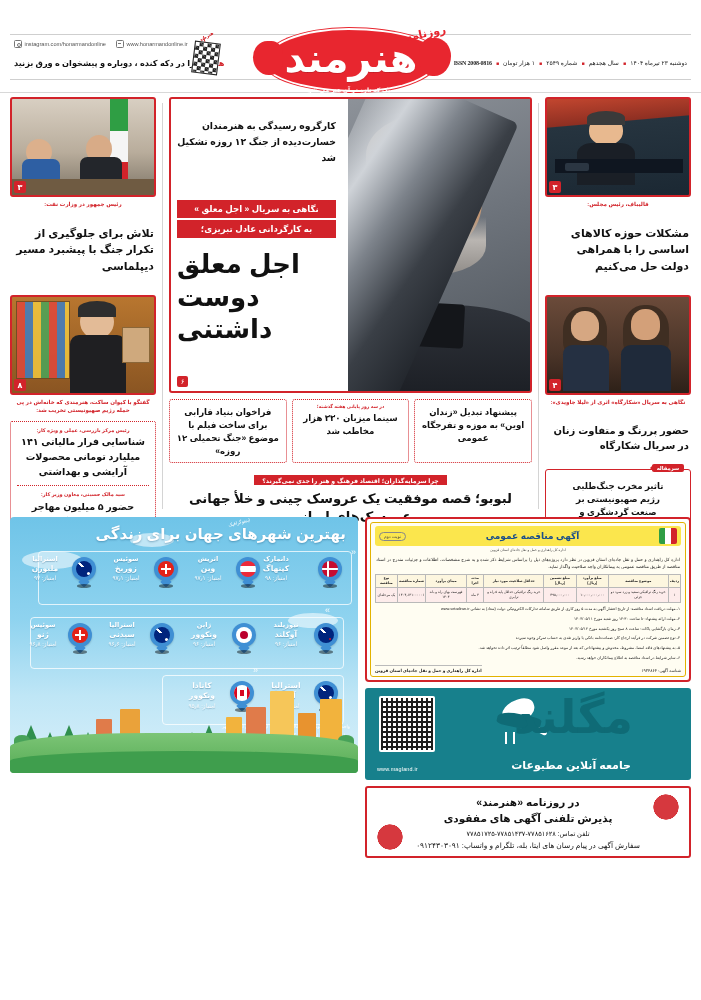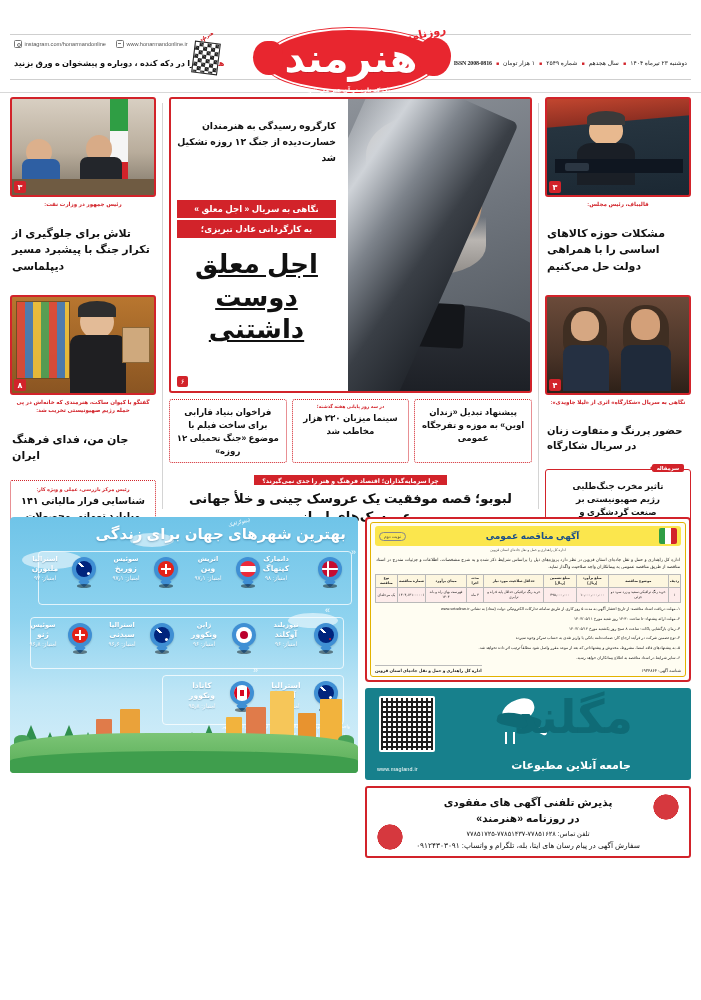--- a/index.html
+++ b/index.html
@@ -44,21 +44,21 @@
   
   .top{position:relative;height:418px;padding:4px 10px 0 10px;display:flex;gap:6px;direction:rtl;}
   .col-r{width:146px;flex:0 0 146px;}
   .col-c{flex:1 1 auto;position:relative;}
   .col-l{width:146px;flex:0 0 146px;}
   .vdiv{position:absolute;top:6px;bottom:6px;width:1px;background:#d4d4d4;}
 
   .photo{position:relative;border:2px solid #d2232a;border-radius:3px;overflow:hidden;height:96px;}
   .photo .num{position:absolute;left:2px;bottom:2px;width:12px;height:12px;background:#d2232a;color:#fff;font-size:8px;font-weight:bold;display:flex;align-items:center;justify-content:center;border-radius:2px;}
   .kicker{font-size:5.6px;color:#d2232a;text-align:center;margin:4px 2px 2px;line-height:1.4;font-weight:bold;}
-  .hl{font-size:11px;font-weight:bold;text-align:left;line-height:1.5;color:#111;margin:16px 2px;}
+  .hl{font-size:11px;font-weight:bold;text-align:right;line-height:1.5;color:#111;margin:16px 2px;}
   .hl.sm{font-size:10px;}
 
   .dotbox{border:1px dotted #d2232a;border-radius:2px;padding:5px 4px;margin-top:6px;}
   .dotbox .k{font-size:5px;color:#d2232a;text-align:center;margin-bottom:2px;font-weight:bold;line-height:1.3;}
   .dotbox .t{font-size:9.6px;font-weight:bold;text-align:center;line-height:1.55;color:#111;}
   .hdash{border-top:1px dotted #d2232a;margin:5px 2px;}
 
   
   .mainwrap{position:relative;border:2px solid #d2232a;border-radius:3px;height:292px;overflow:hidden;background:#fff;}
   .mainphoto{position:absolute;right:0;top:0;width:182px;height:100%;overflow:hidden;background:#5b6168;}
@@ -74,21 +74,21 @@
   .mainphoto .nose{position:absolute;left:74px;top:96px;width:11px;height:26px;background:#b98d6a;border-radius:40% 40% 50% 50%;}
   .mainphoto .mouth{position:absolute;left:62px;top:132px;width:36px;height:6px;background:#8d5f49;border-radius:4px;}
   .mainphoto .beard{position:absolute;left:30px;top:118px;width:108px;height:58px;background:linear-gradient(180deg,rgba(190,186,182,.0) 0%,#b9b5b1 40%,#8f8b87 100%);border-radius:0 0 50% 50%;}
   .mainphoto .shoulder{position:absolute;left:-12px;bottom:0;width:210px;height:86px;background:linear-gradient(180deg,#2f333a,#1d2026);border-radius:46% 46% 0 0;}
   .mainphoto .collar{position:absolute;left:52px;bottom:44px;width:64px;height:44px;background:#14161a;transform:rotate(3deg);border-radius:4px;}
   .mainphoto .blade{position:absolute;left:-40px;top:-20px;width:150px;height:330px;background:linear-gradient(100deg,rgba(255,255,255,.12) 0%,#cfd3d8 22%,#7d838b 45%,#3a3f46 70%,#20242a 100%);transform:rotate(24deg);border-radius:6px;}
 
   .cleft{position:absolute;left:0;top:0;width:calc(100% - 186px);height:100%;padding:6px 8px 6px 6px;box-sizing:border-box;}
   .ckick{font-size:9.3px;font-weight:bold;text-align:right;line-height:1.7;color:#111;margin-top:14px;}
   .redband{background:#d2232a;color:#fff;font-size:8.6px;font-weight:bold;text-align:center;padding:2.5px 3px;margin:0 0 2px;line-height:1.5;}
-  .bighl{font-size:26px;font-weight:bold;text-align:center;line-height:1.25;color:#111;letter-spacing:-0.5px;text-decoration:underline;}
+  .bighl{font-size:26px;font-weight:bold;text-align:left;line-height:1.25;color:#111;letter-spacing:-0.5px;}
   .pgmark{position:absolute;left:6px;bottom:4px;width:11px;height:11px;background:#d2232a;color:#fff;font-size:7px;display:flex;align-items:center;justify-content:center;border-radius:2px;}
 
   .trio{display:flex;gap:5px;margin-top:6px;direction:rtl;}
   .trio .cell{flex:1;border:1px dotted #d2232a;border-radius:3px;padding:4px 4px;text-align:center;}
   .trio .ck{font-size:4.6px;color:#d2232a;line-height:1.3;margin-bottom:2px;font-weight:bold;}
   .trio .ct{font-size:8.6px;font-weight:bold;line-height:1.5;color:#111;}
 
   .bottomband{margin-top:6px;text-align:center;}
   .bottomband .bb1{display:inline-block;background:#d2232a;color:#fff;font-size:6.2px;font-weight:bold;padding:1.5px 8px;}
   .bottomband .bb2{font-size:13.2px;font-weight:bold;color:#111;margin-top:3px;line-height:1.4;}
@@ -357,21 +357,20 @@
       <div class="photo" style="background:linear-gradient(180deg,#b8762f 0%,#8a5522 100%);">
         <div style="position:absolute;left:4px;top:4px;width:52px;height:76px;background:
              repeating-linear-gradient(90deg,#e0483c 0 8px,#3f7fc4 8px 16px,#f3c83e 16px 24px,#4aa65a 24px 32px);opacity:.85;border:1px solid #6b4a22;"></div>
         <div style="position:absolute;left:68px;top:8px;width:34px;height:34px;background:#e3bb97;border-radius:50%;"></div>
         <div style="position:absolute;left:66px;top:4px;width:38px;height:16px;background:#2e2e2e;border-radius:50% 50% 0 0;"></div>
         <div style="position:absolute;left:58px;top:38px;width:56px;height:58px;background:#1f1f22;border-radius:16% 16% 0 0;"></div>
         <div style="position:absolute;right:4px;top:30px;width:26px;height:34px;background:#cfa97d;border:1px solid #8a6638;"></div>
         <div class="num">۸</div>
       </div>
       <div class="kicker">گفتگو با کیوان ساکت، هنرمندی که خانه‌اش در پی حمله رژیم صهیونیستی تخریب شد:</div>
-      <div class="hl">جان من، فدای فرهنگ ایران</div>
 
       <div class="dotbox">
         <div>
           <div class="k">رئیس مرکز بازرسی، عملی و ویژه کار:</div>
           <div class="t">شناسایی فرار مالیاتی ۱۴۱ میلیارد تومانی محصولات آرایشی و بهداشتی</div>
         </div>
         <div class="hdash"></div>
         <div>
           <div class="k">سید مالک حسینی، معاون وزیر کار:</div>
           <div class="t">حضور ۵ میلیون مهاجر افغانی در بازار کار ایران</div>
@@ -457,22 +456,22 @@
         <div class="qurl">www.magland.ir</div>
       </div>
 
       <div class="lost">
         <div class="stamp" style="right:6px;top:6px;">
             <div class="sg"></div>
           </div>
         <div class="stamp" style="left:6px;bottom:6px;">
             <div class="sg"></div>
           </div>
+        <div class="l1">در روزنامه «هنرمند»</div>
         <div class="l1">پذیرش تلفنی آگهی های مفقودی</div>
-        <div class="l1">در روزنامه «هنرمند»</div>
         <div class="l2">تلفن تماس: ۷۷۸۵۱۶۲۸-۷۷۸۵۱۴۳۷-۷۷۸۵۱۷۲۵</div>
         <div class="l3">سفارش آگهی در پیام رسان های ایتا، بله، تلگرام و واتساپ: ۰۹۱۲۴۳۰۳۰۹۱</div>
       </div>
 
     </div>
 
     <div class="low-l">
       <div class="info">
         <div class="cloud" style="left:12px;top:34px;width:60px;height:18px;"></div>
         <div class="cloud" style="left:120px;top:16px;width:44px;height:14px;"></div>

